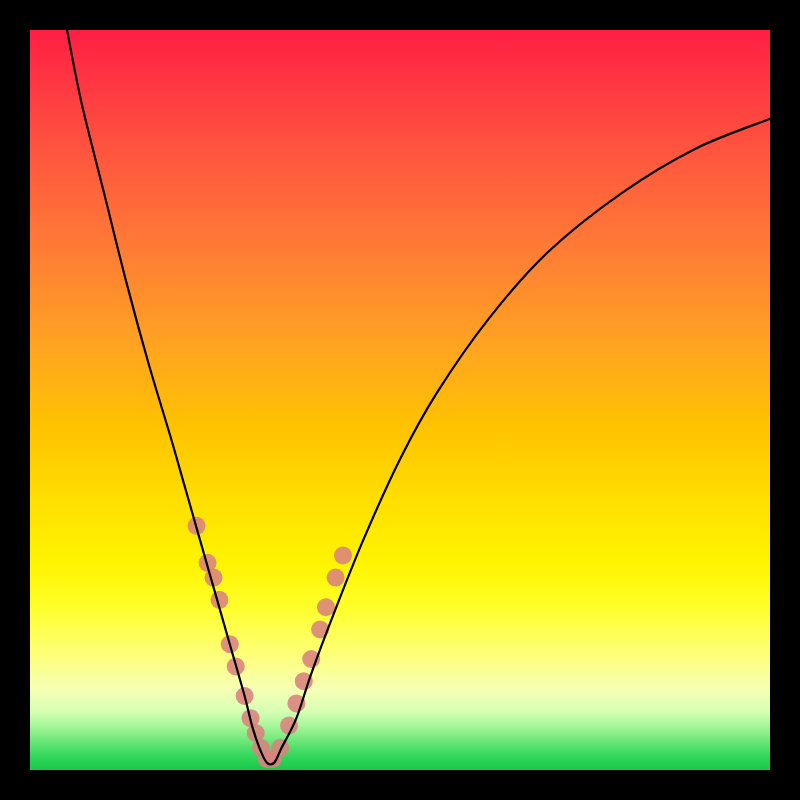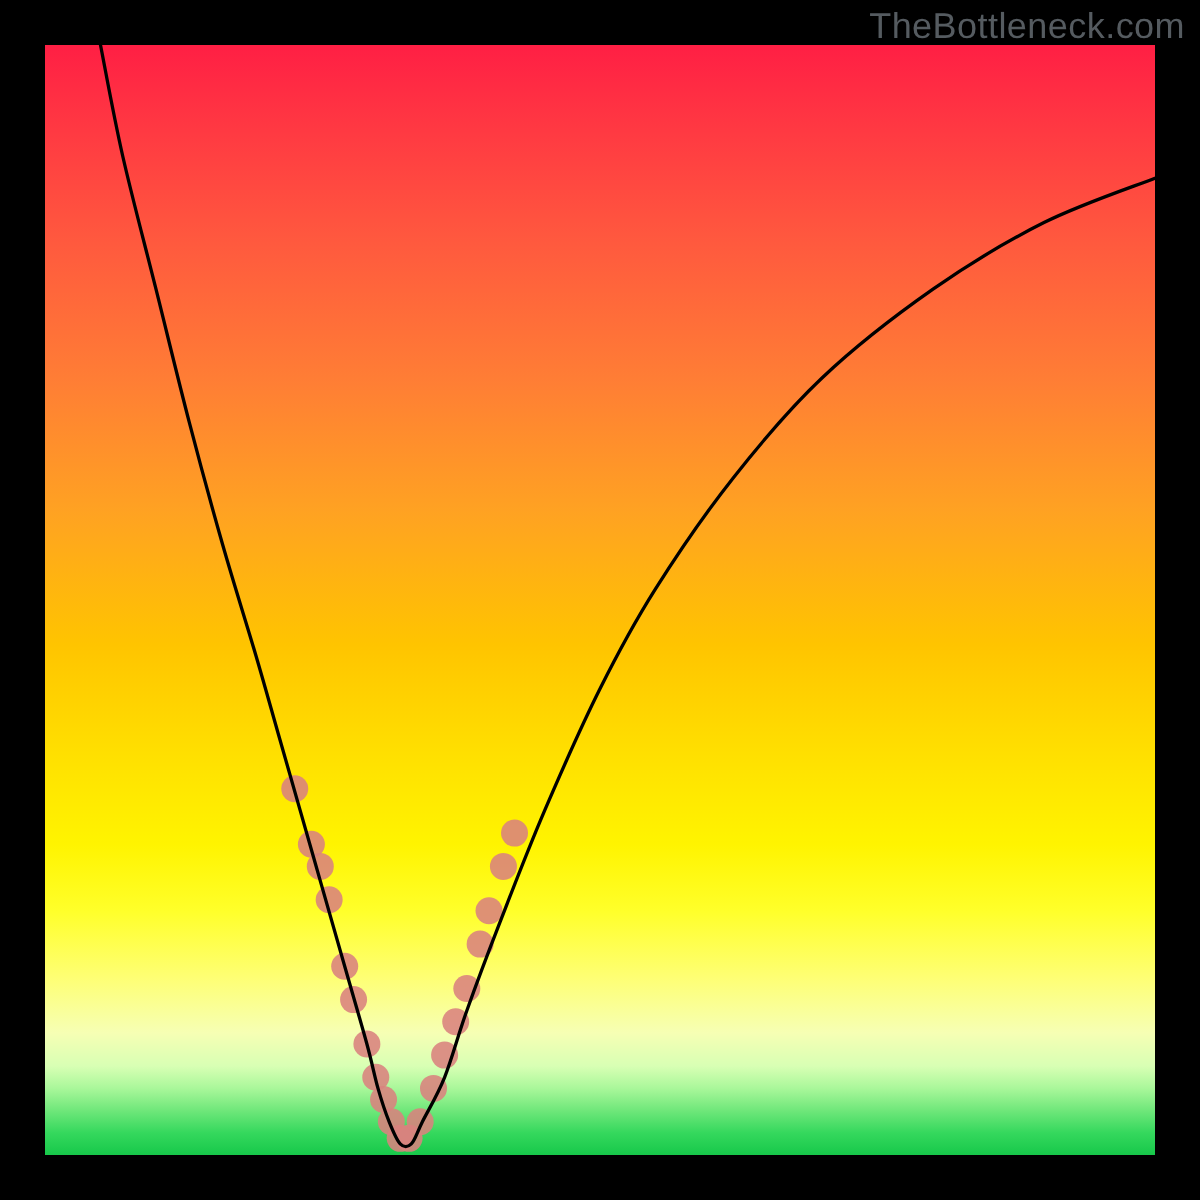--- a/index.html
+++ b/index.html
@@ -58,21 +58,20 @@
     top: 0;
     width: 740px;
     height: 740px;
     overflow: visible;
   }
 </style>
 </head>
 <body>
 
 <div class="frame">
-  <div class="watermark">TheBottleneck.com</div>
   <div class="plot">
     <svg class="curve" viewBox="0 0 740 740">
       <g id="dots-group">
           <circle cx="166.5" cy="495.79999999999995" r="9" fill="#d9827e" fill-opacity="0.88"></circle>
           <circle cx="177.6" cy="532.8" r="9" fill="#d9827e" fill-opacity="0.88"></circle>
           <circle cx="183.52" cy="547.6" r="9" fill="#d9827e" fill-opacity="0.88"></circle>
           <circle cx="189.44" cy="569.8" r="9" fill="#d9827e" fill-opacity="0.88"></circle>
           <circle cx="199.8" cy="614.2" r="9" fill="#d9827e" fill-opacity="0.88"></circle>
           <circle cx="205.72000000000003" cy="636.4" r="9" fill="#d9827e" fill-opacity="0.88"></circle>
           <circle cx="214.6" cy="666" r="9" fill="#d9827e" fill-opacity="0.88"></circle>

